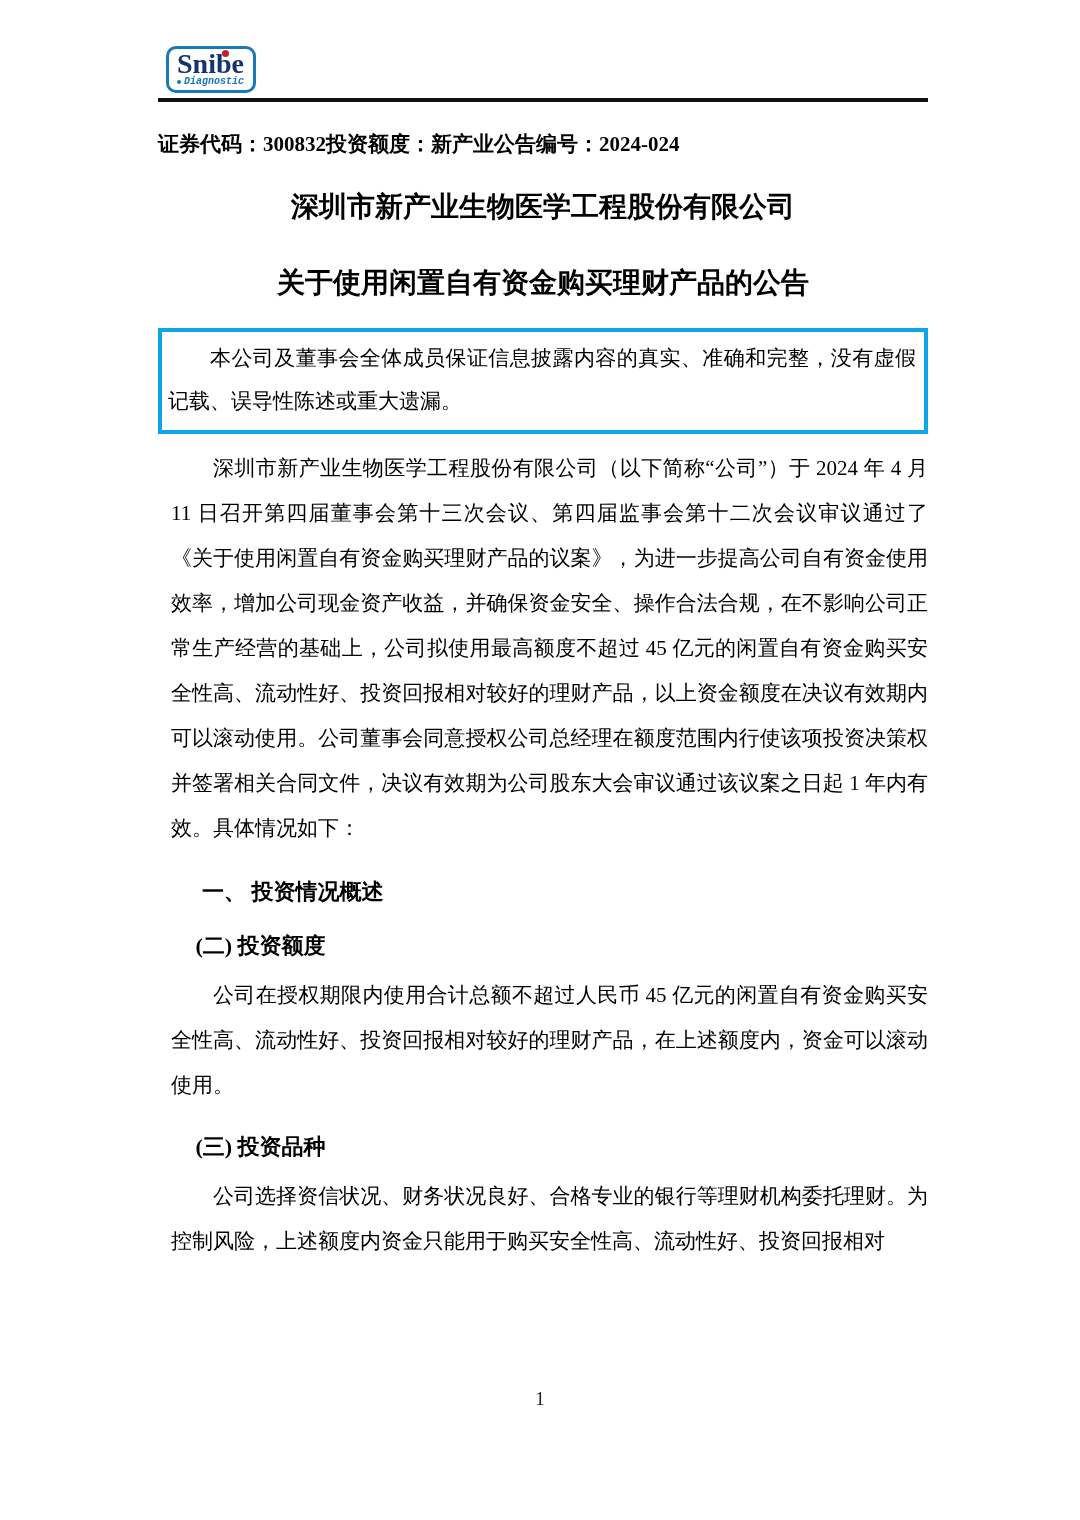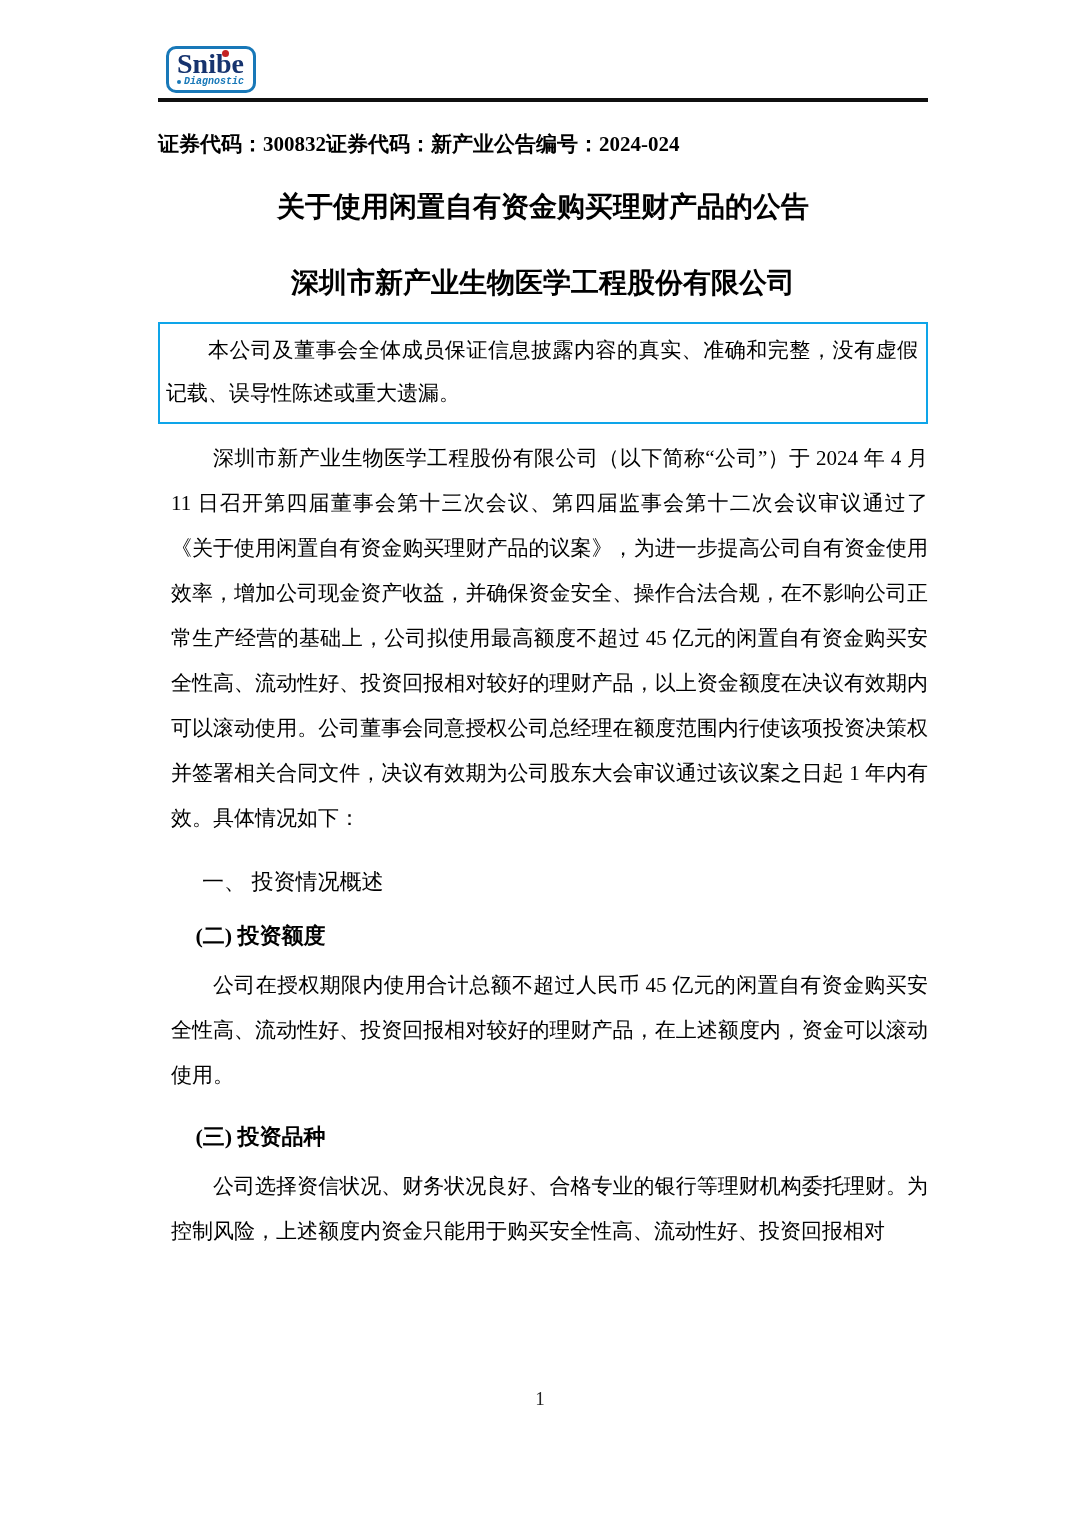--- a/index.html
+++ b/index.html
@@ -89,22 +89,22 @@
   .doc-title {
     margin: 26px 0 0 0;
     text-align: center;
     font-size: 28px;
     font-weight: bold;
     line-height: 50px;
   }
 
   
   .disclaimer-box {
-    border: 2px solid #0ea5e9;
-    margin-top: 14px;
+    border: 4px solid #0ea5e9;
+    margin-top: 20px;
     padding: 5px 8px 7px 6px;
   }
   .disclaimer-box p {
     margin: 0;
     font-size: 21px;
     line-height: 43px;
     text-indent: 2em;
     text-align: justify;
   }
 
@@ -113,21 +113,21 @@
     margin: 12px 0 0 13px;
     font-size: 21px;
     line-height: 45px;
     text-indent: 2em;
     text-align: justify;
   }
   .section-heading {
     margin: 26px 0 0 0;
     font-size: 22px;
     line-height: 30px;
-    font-weight: normal;
+    font-weight: bold;
     text-indent: 2em;
   }
   .sub-heading {
     margin: 24px 0 0 0;
     font-size: 22px;
     line-height: 30px;
     font-weight: bold;
     text-indent: 1.7em;
   }
 
@@ -154,27 +154,27 @@
         <span class="logo-dot"></span>
       </span>
       <span class="logo-subrow">
         <span class="logo-swoosh"></span>
         <span class="logo-sub">Diagnostic</span>
       </span>
     </div>
     <hr class="rule">
     <div class="meta-row">
       <span>证券代码：300832</span>
-      <span>证券代码：新产业</span>
+      <span>投资额度：新产业</span>
       <span>公告编号：2024-024</span>
     </div>
   </header>
 
+  <h1 class="doc-title">深圳市新产业生物医学工程股份有限公司</h1>
   <h1 class="doc-title">关于使用闲置自有资金购买理财产品的公告</h1>
-  <h1 class="doc-title">深圳市新产业生物医学工程股份有限公司</h1>
 
   <div class="disclaimer-box">
     <p>本公司及董事会全体成员保证信息披露内容的真实、准确和完整，没有虚假记载、误导性陈述或重大遗漏。</p>
   </div>
 
   <main>
     <p class="body-para">深圳市新产业生物医学工程股份有限公司（以下简称“公司”）于 2024 年 4 月 11 日召开第四届董事会第十三次会议、第四届监事会第十二次会议审议通过了《关于使用闲置自有资金购买理财产品的议案》，为进一步提高公司自有资金使用效率，增加公司现金资产收益，并确保资金安全、操作合法合规，在不影响公司正常生产经营的基础上，公司拟使用最高额度不超过 45 亿元的闲置自有资金购买安全性高、流动性好、投资回报相对较好的理财产品，以上资金额度在决议有效期内可以滚动使用。公司董事会同意授权公司总经理在额度范围内行使该项投资决策权并签署相关合同文件，决议有效期为公司股东大会审议通过该议案之日起 1 年内有效。具体情况如下：</p>
 
     <h2 class="section-heading">一、 投资情况概述</h2>
 

